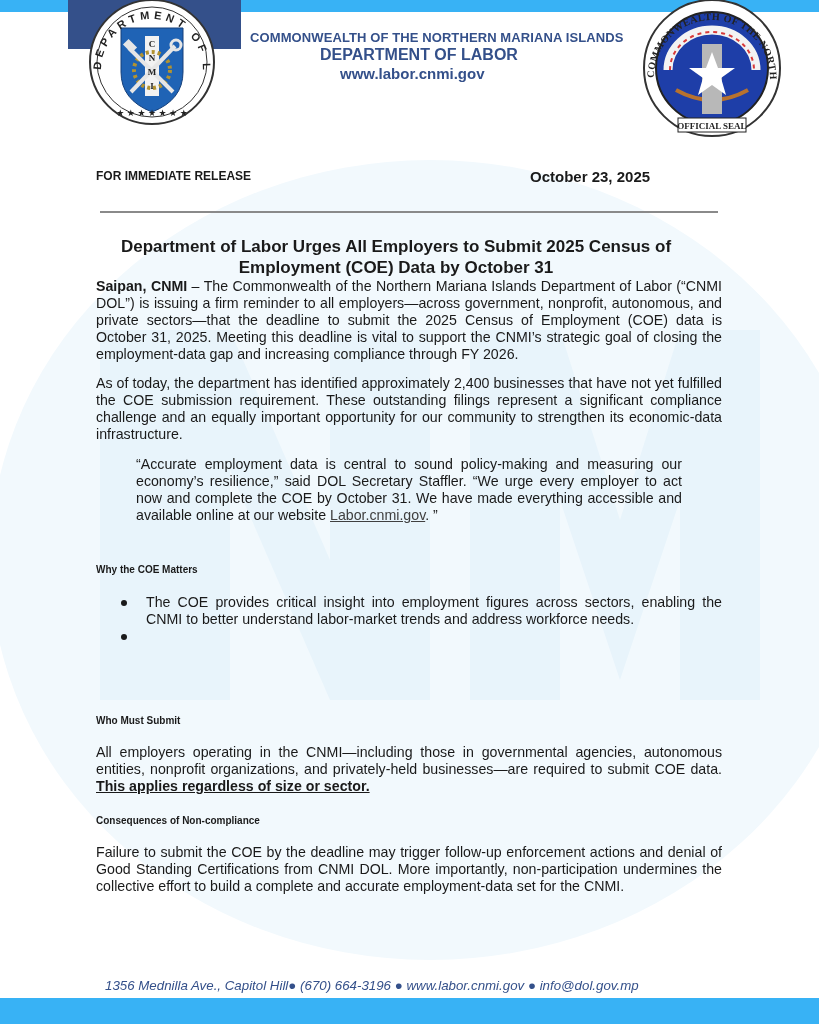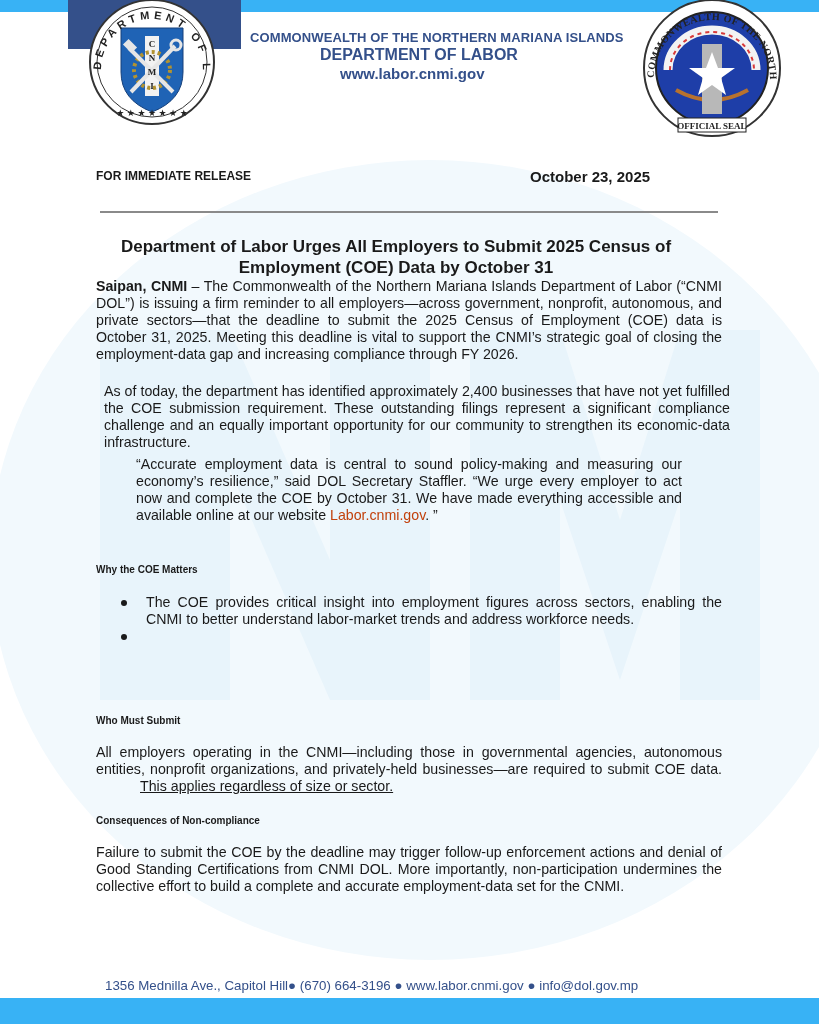--- a/index.html
+++ b/index.html
@@ -20,27 +20,27 @@
   .header-text .l2 { font-size: 16px; position: absolute; left: 80px; top: 16px; white-space: nowrap; }
   .header-text .l3 { font-size: 15px; position: absolute; left: 100px; top: 35px; white-space: nowrap; }
   .content { position: absolute; left: 96px; top: 0; width: 626px; font-size: 14.2px; line-height: 17px; }
   .release { position: absolute; top: 168px; left: 0; font-weight: bold; font-size: 12px; }
   .date { position: absolute; top: 168px; left: 434px; font-weight: bold; font-size: 15px; }
   .rule { position: absolute; top: 211px; left: 4px; width: 618px; height: 2px; background: #8a8a8a; }
   .headline { position: absolute; top: 236px; left: 0; width: 600px; font-weight: bold; font-size: 17px; line-height: 21px; text-align: center; }
   .para { position: absolute; left: 0; width: 626px; text-align: justify; }
   .para b { font-weight: bold; }
   .quote { position: absolute; left: 40px; width: 546px; text-align: justify; }
-  .link { color: #c2410c; cursor: pointer; }
+  .link { color: #404040; text-decoration: underline; cursor: pointer; }
   .section-h { position: absolute; left: 0; font-weight: bold; font-size: 10px; }
   .bullets { position: absolute; left: 0; top: 594px; width: 626px; margin: 0; padding: 0; list-style: none; }
   .bullets li { position: relative; padding-left: 50px; text-align: justify; }
   .bullets li .dot { position: absolute; left: 25px; top: 6px; width: 6px; height: 6px; border-radius: 50%; background: #1a1a1a; }
-  .strong-u { font-weight: normal; text-decoration: underline; margin-left: 44px; }
-  .footer { position: absolute; left: 105px; top: 978px; font-size: 13.3px; color: #34508a; white-space: nowrap; }
+  .strong-u { font-weight: bold; text-decoration: underline; }
+  .footer { position: absolute; left: 105px; top: 978px; font-size: 13.3px; color: #34508a; white-space: nowrap; font-style: italic; }
 </style>
 </head>
 <body>
 
 <svg class="watermark" viewBox="0 0 819 1024">
   <ellipse cx="430" cy="560" rx="440" ry="400" fill="#f2f9fd"></ellipse>
   <path d="M100 700 L100 330 L230 330 L330 560 L330 330 L430 330 L430 700 L330 700 L230 470 L230 700 Z" fill="#e8f4fb"></path>
   <path d="M470 700 L470 330 L560 330 L620 520 L680 330 L760 330 L760 700 L680 700 L680 500 L620 680 L560 500 L560 700 Z" fill="#e8f4fb"></path>
 </svg>
 
@@ -98,21 +98,21 @@
   <div class="release">FOR IMMEDIATE RELEASE</div>
   <div class="date">October 23, 2025</div>
   <div class="rule"></div>
 
   <div class="headline">Department of Labor Urges All Employers to Submit 2025 Census of Employment (COE) Data by October 31</div>
 
   <p class="para" style="top:278px; margin:0;">
     <b>Saipan, CNMI</b><span> – The Commonwealth of the Northern Mariana Islands Department of Labor (“CNMI DOL”) is issuing a firm reminder to all employers—across government, nonprofit, autonomous, and private sectors—that the deadline to submit the 2025 Census of Employment (COE) data is October 31, 2025. Meeting this deadline is vital to support the CNMI’s strategic goal of closing the employment-data gap and increasing compliance through FY 2026.</span>
   </p>
 
-  <p class="para" style="top:375px; margin:8px;">As of today, the department has identified approximately 2,400 businesses that have not yet fulfilled the COE submission requirement. These outstanding filings represent a significant compliance challenge and an equally important opportunity for our community to strengthen its economic-data infrastructure.</p>
+  <p class="para" style="top:375px; margin:0;">As of today, the department has identified approximately 2,400 businesses that have not yet fulfilled the COE submission requirement. These outstanding filings represent a significant compliance challenge and an equally important opportunity for our community to strengthen its economic-data infrastructure.</p>
 
   <p class="quote" style="top:456px; margin:0;">
     <span>“Accurate employment data is central to sound policy-making and measuring our economy’s resilience,” said DOL Secretary Staffler. “We urge every employer to act now and complete the COE by October 31. We have made everything accessible and available online at our website </span><span class="link">Labor.cnmi.gov</span><span>. ”</span>
   </p>
 
   <div class="section-h" style="top:561px;">Why the COE Matters</div>
 
   <ul class="bullets">
     <li><span class="dot"></span><span>The COE provides critical insight into employment figures across sectors, enabling the CNMI to better understand labor-market trends and address workforce needs.</span></li>
     <li><span class="dot"></span></li>

